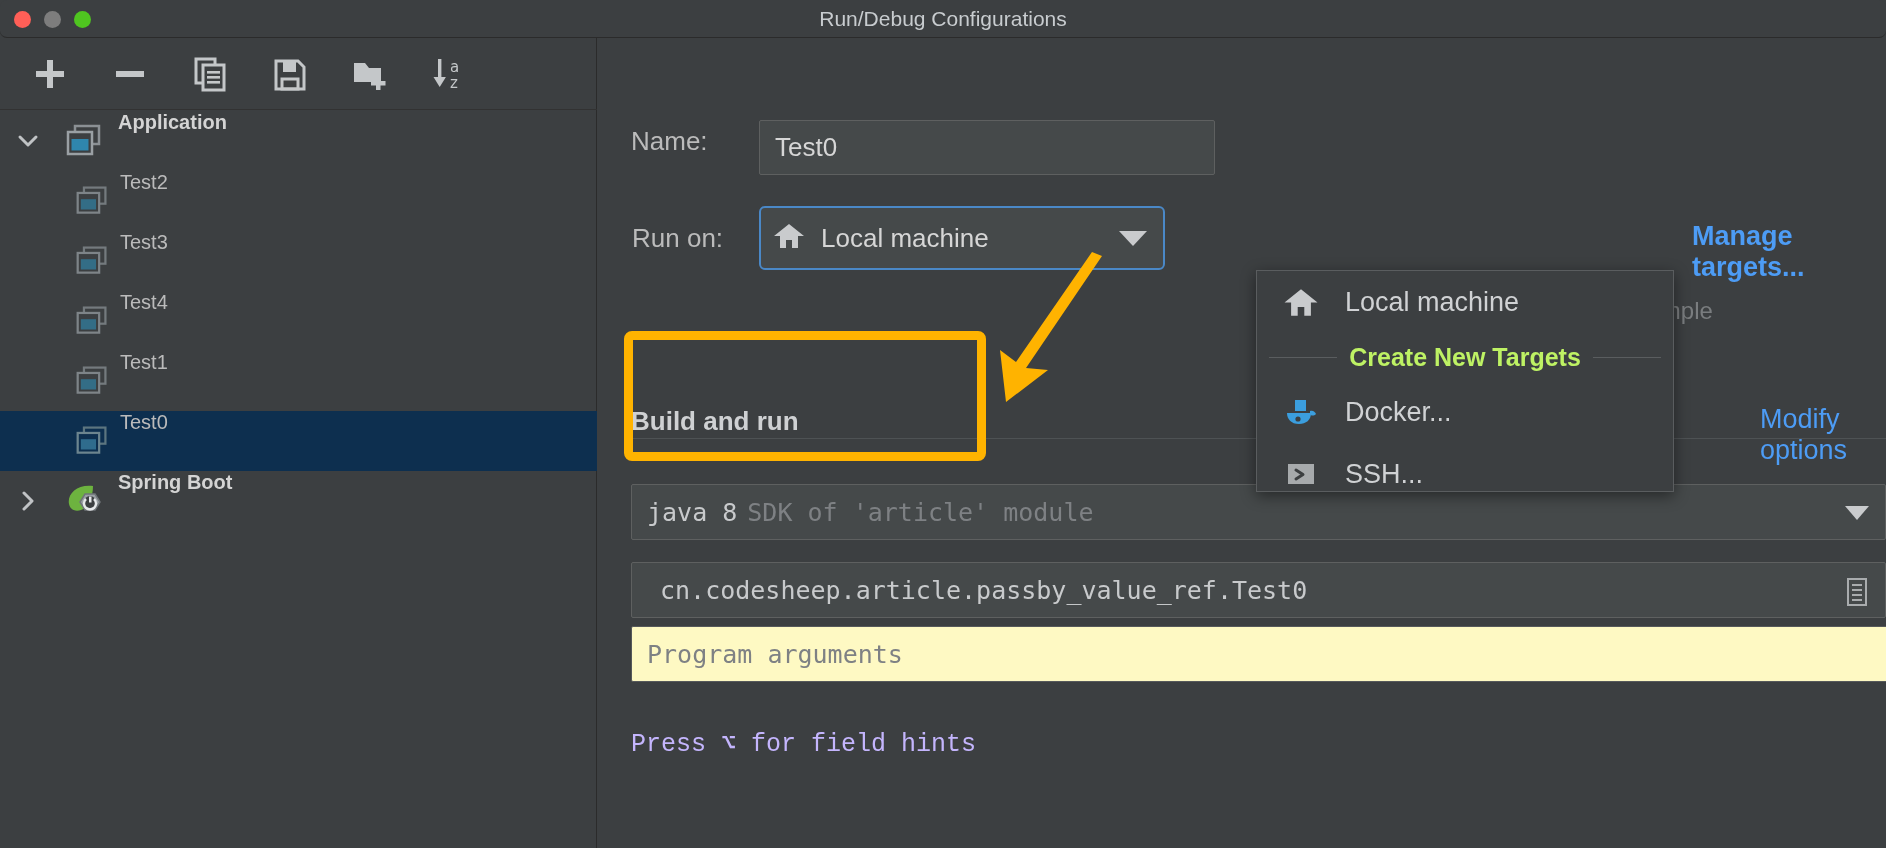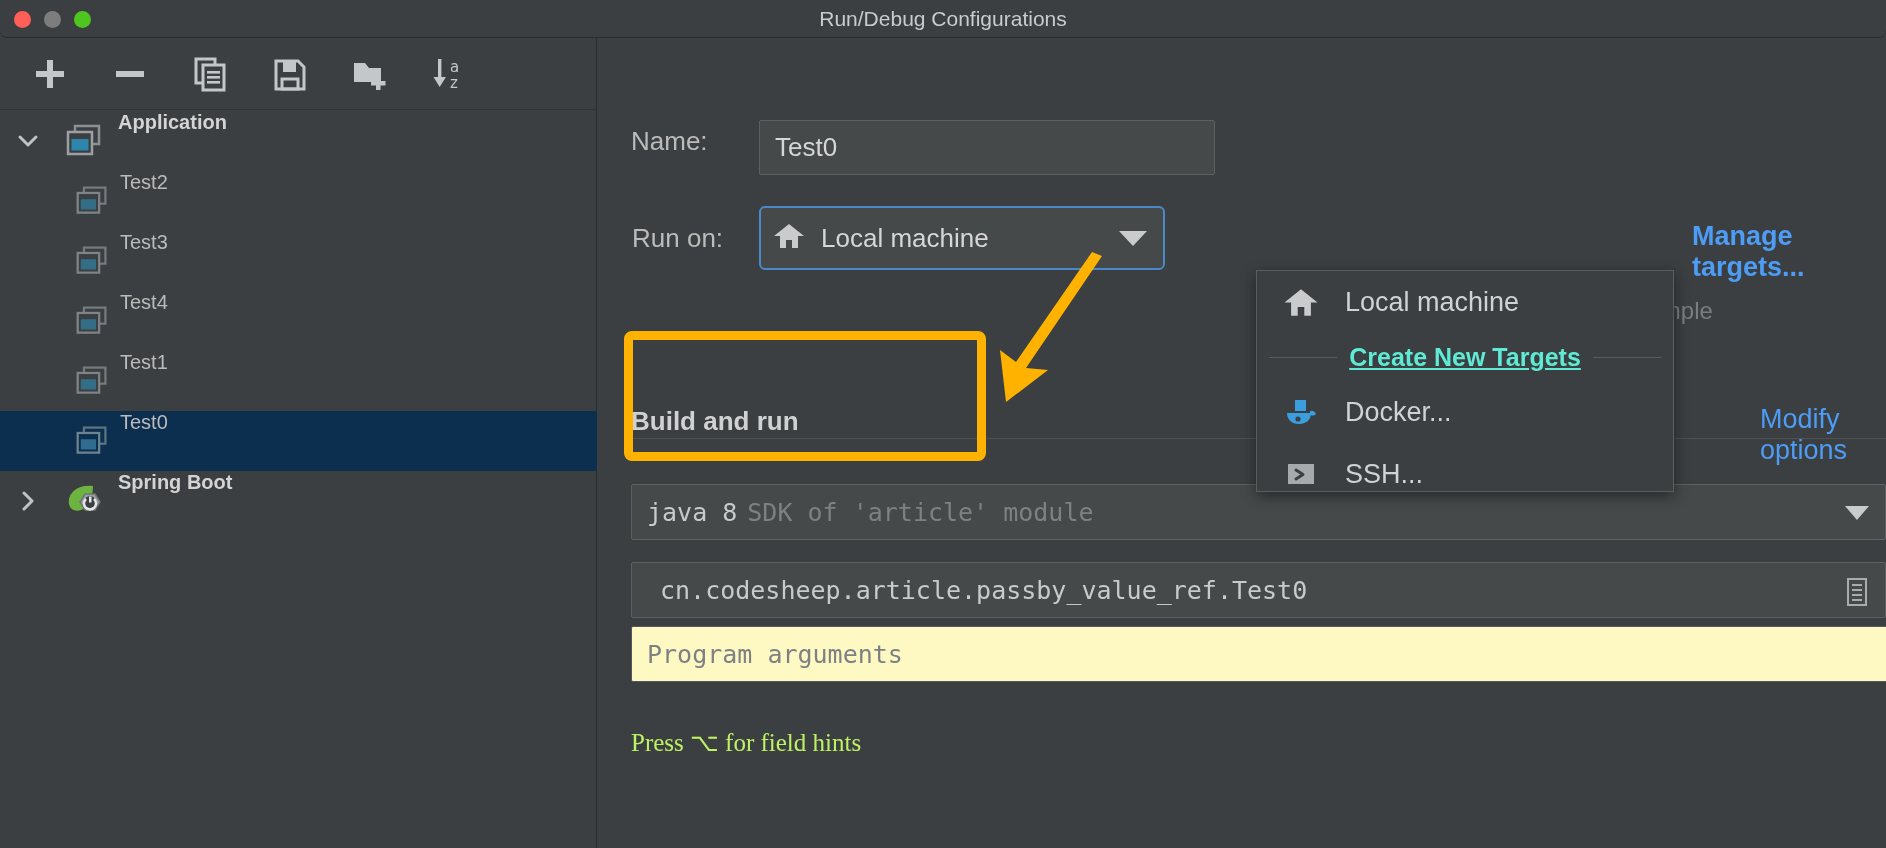--- a/index.html
+++ b/index.html
@@ -83,41 +83,41 @@
   .hint-text { position: absolute; left: 760px; top: 255px; color: #7a7d7f; font-size: 24px; line-height: 36px; width: 830px; }
 
   
   .dropdown {
     position: absolute; left: 658px; top: 232px; width: 418px; height: 222px;
     background: #3c3f41; border: 1px solid #5a5d5f; box-shadow: 0 4px 14px rgba(0,0,0,.45);
     z-index: 30;
   }
   .dd-item { height: 62px; display: flex; align-items: center; color: #d0d2d4; font-size: 27px; }
   .dd-item .dd-icon { width: 88px; display: flex; align-items: center; justify-content: center; }
-  .dd-sep { height: 48px; display: flex; align-items: center; color: #5eead4; font-size: 25px; font-weight: bold; text-decoration: underline; }
+  .dd-sep { height: 48px; display: flex; align-items: center; color: #bef264; font-size: 25px; font-weight: bold; }
   .dd-sep .line { height: 1px; background: #5a5d5f; flex: 1; margin: 0 12px; }
 
   
   .section-title { position: absolute; left: 33px; top: 368px; color: #cfd1d3; font-size: 26px; font-weight: bold; }
   .section-rule { position: absolute; left: 33px; top: 400px; width: 1255px; height: 1px; background: #4e5254; }
   .modify-link { position: absolute; left: 1162px; top: 366px; color: #4d9cf5; font-size: 27px; }
 
   #sdk-field { left: 33px; top: 446px; width: 1255px; height: 56px; background: #45494a; }
   #sdk-field .mono-strong { font-family: "DejaVu Sans Mono", monospace; color: #c8cacc; font-size: 25px; text-align: right; }
   #sdk-field .mono-dim { font-family: "DejaVu Sans Mono", monospace; color: #7e8184; font-size: 25px; margin-left: 10px; }
   #sdk-field .caret2 { position: absolute; right: 16px; top: 21px; width: 0; height: 0; border-left: 12px solid transparent; border-right: 12px solid transparent; border-top: 14px solid #c9cbcd; }
 
   #class-field { left: 33px; top: 524px; width: 1255px; height: 56px; background: #45494a; padding-left: 28px; }
   #class-field .mono-strong { font-family: "DejaVu Sans Mono", monospace; color: #c8cacc; font-size: 25px; }
 
   #args-field { left: 33px; top: 588px; width: 1440px; height: 56px; background: #fef9c3; border-color: #56595b; }
   #args-field .ph { font-family: "DejaVu Sans Mono", monospace; color: #7e8184; font-size: 25px; }
 
   .field-icon { position: absolute; top: 14px; }
-  .footer-note { position: absolute; left: 33px; top: 690px; color: #bef264; font-size: 25px; font-family: Liberation Serif, serif; }
+  .footer-note { position: absolute; left: 33px; top: 690px; color: #c4b5fd; font-size: 25px; font-family: Liberation Mono, monospace; }
 
   
   .anno-box {
     position: absolute; left: 624px; top: 331px; width: 362px; height: 130px;
     border: 9px solid #ffb300; border-radius: 8px; z-index: 60; pointer-events: none;
   }
   .anno-arrow { position: absolute; left: 970px; top: 250px; z-index: 55; pointer-events: none; }
 </style>
 </head>
 <body>

